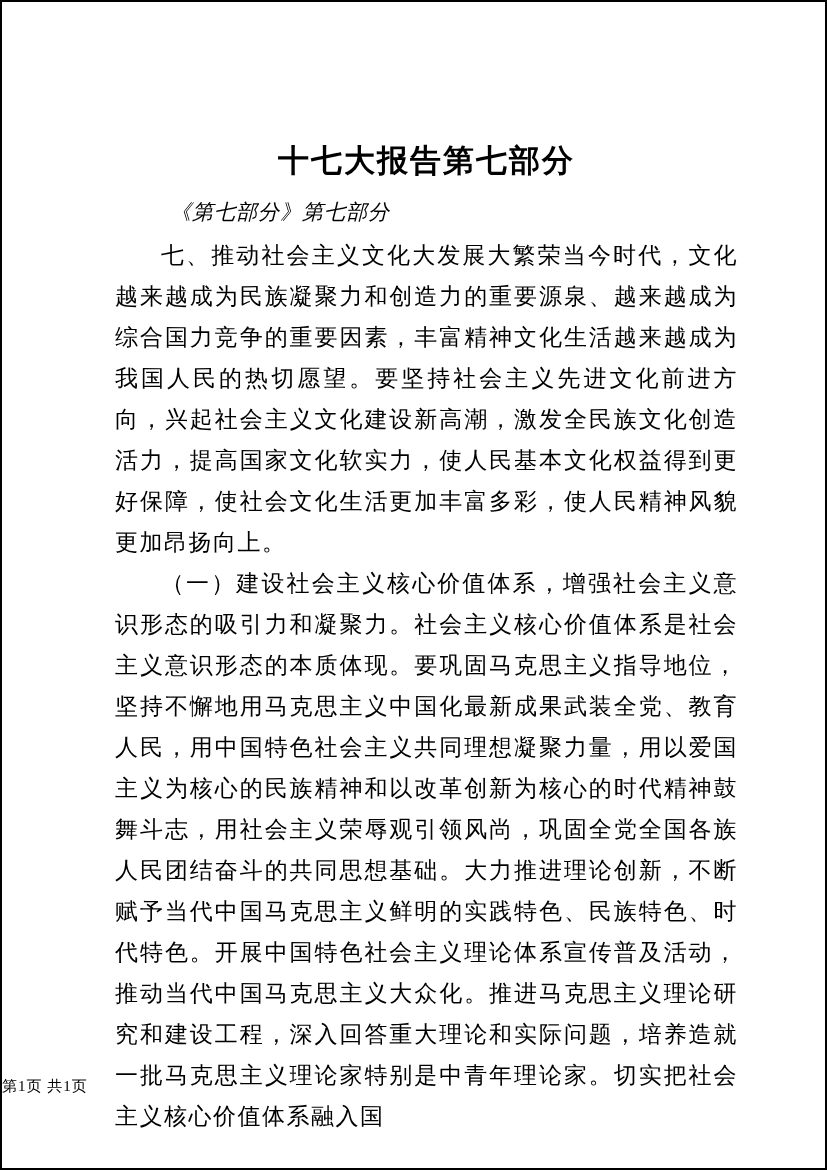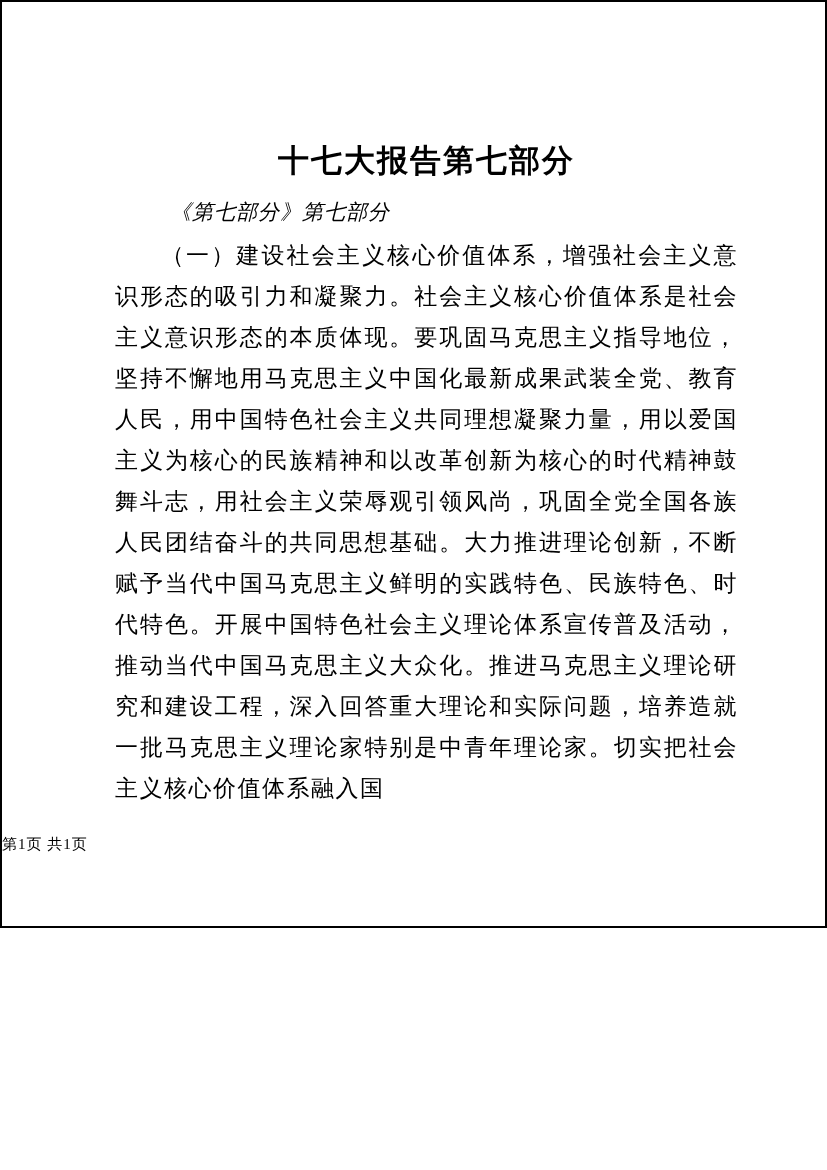--- a/index.html
+++ b/index.html
@@ -3,21 +3,21 @@
 <meta charset="utf-8">
 <style>
   html, body {
     margin: 0;
     padding: 0;
     background: #ffffff;
   }
   .page {
     position: relative;
     width: 827px;
-    height: 928px;
+    height: 1170px;
     box-sizing: border-box;
     background: #ffffff;
     border: 2px solid #000000;
     overflow: hidden;
     font-family: "Liberation Serif", "DejaVu Serif", serif;
     color: #000000;
   }
   .content {
     box-sizing: border-box;
     padding: 140px 87px 0 113px;
@@ -59,16 +59,17 @@
     font-family: "Liberation Serif", "DejaVu Serif", serif;
   }
 </style>
 </head>
 <body>
 
 <div class="page">
   <div class="content">
     <h1 class="doc-title">十七大报告第七部分</h1>
     <p class="doc-subtitle">《第七部分》第七部分</p>
+    <p class="para">七、推动社会主义文化大发展大繁荣当今时代，文化越来越成为民族凝聚力和创造力的重要源泉、越来越成为综合国力竞争的重要因素，丰富精神文化生活越来越成为我国人民的热切愿望。要坚持社会主义先进文化前进方向，兴起社会主义文化建设新高潮，激发全民族文化创造活力，提高国家文化软实力，使人民基本文化权益得到更好保障，使社会文化生活更加丰富多彩，使人民精神风貌更加昂扬向上。</p>
     <p class="para">（一）建设社会主义核心价值体系，增强社会主义意识形态的吸引力和凝聚力。社会主义核心价值体系是社会主义意识形态的本质体现。要巩固马克思主义指导地位，坚持不懈地用马克思主义中国化最新成果武装全党、教育人民，用中国特色社会主义共同理想凝聚力量，用以爱国主义为核心的民族精神和以改革创新为核心的时代精神鼓舞斗志，用社会主义荣辱观引领风尚，巩固全党全国各族人民团结奋斗的共同思想基础。大力推进理论创新，不断赋予当代中国马克思主义鲜明的实践特色、民族特色、时代特色。开展中国特色社会主义理论体系宣传普及活动，推动当代中国马克思主义大众化。推进马克思主义理论研究和建设工程，深入回答重大理论和实际问题，培养造就一批马克思主义理论家特别是中青年理论家。切实把社会主义核心价值体系融入国</p>
   </div>
   <div class="page-footer">第1页 共1页</div>
 </div>
 
 </body></html>

